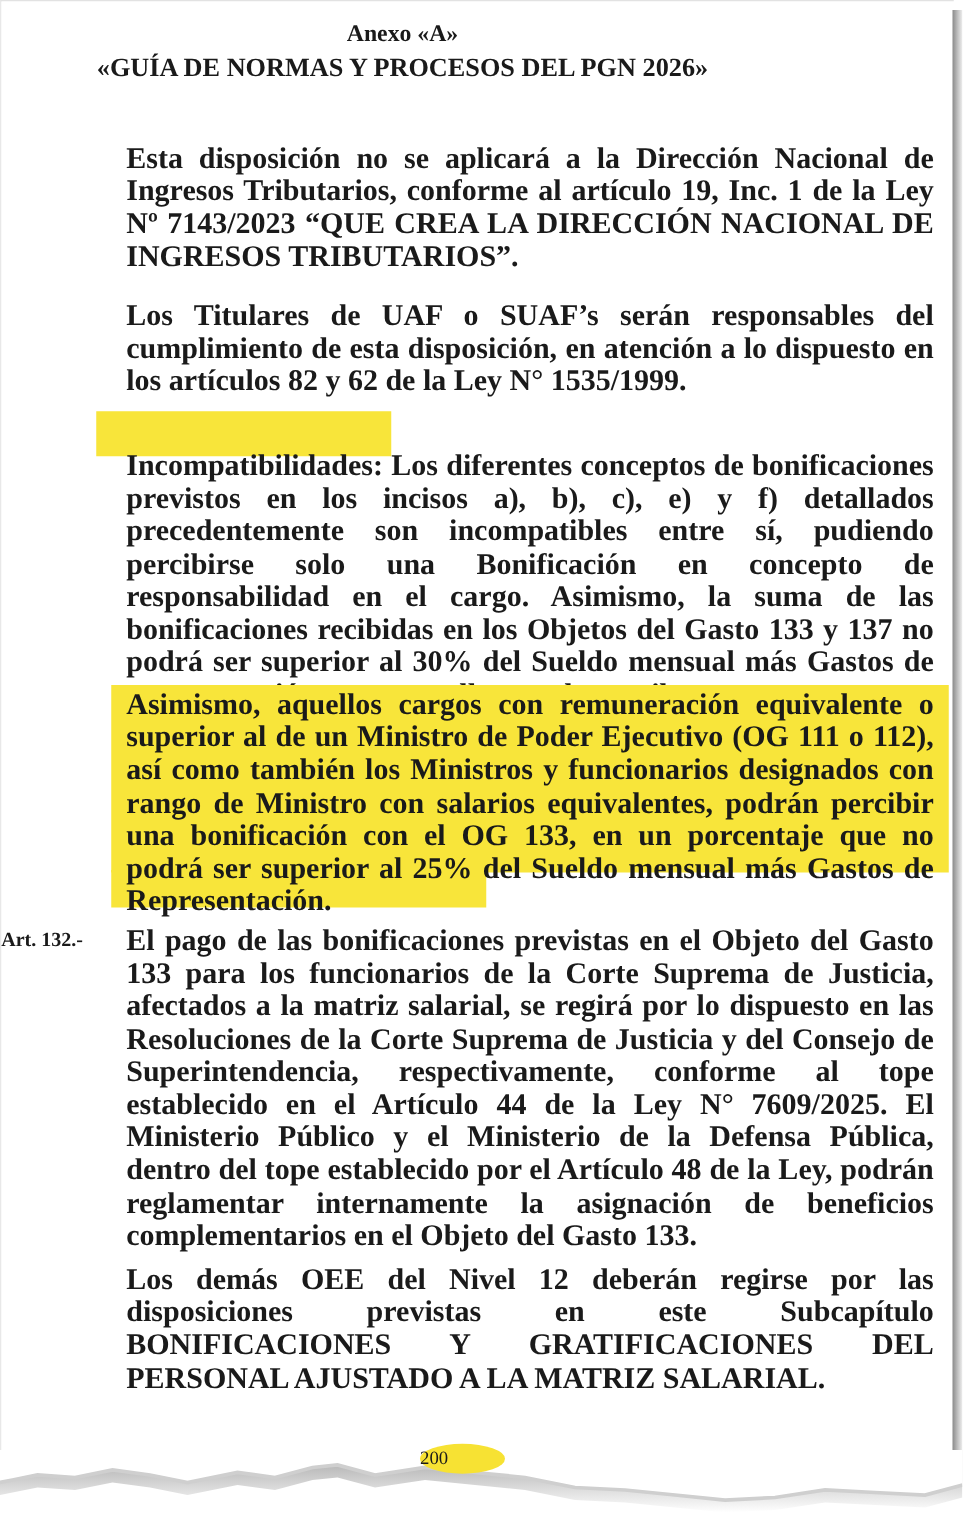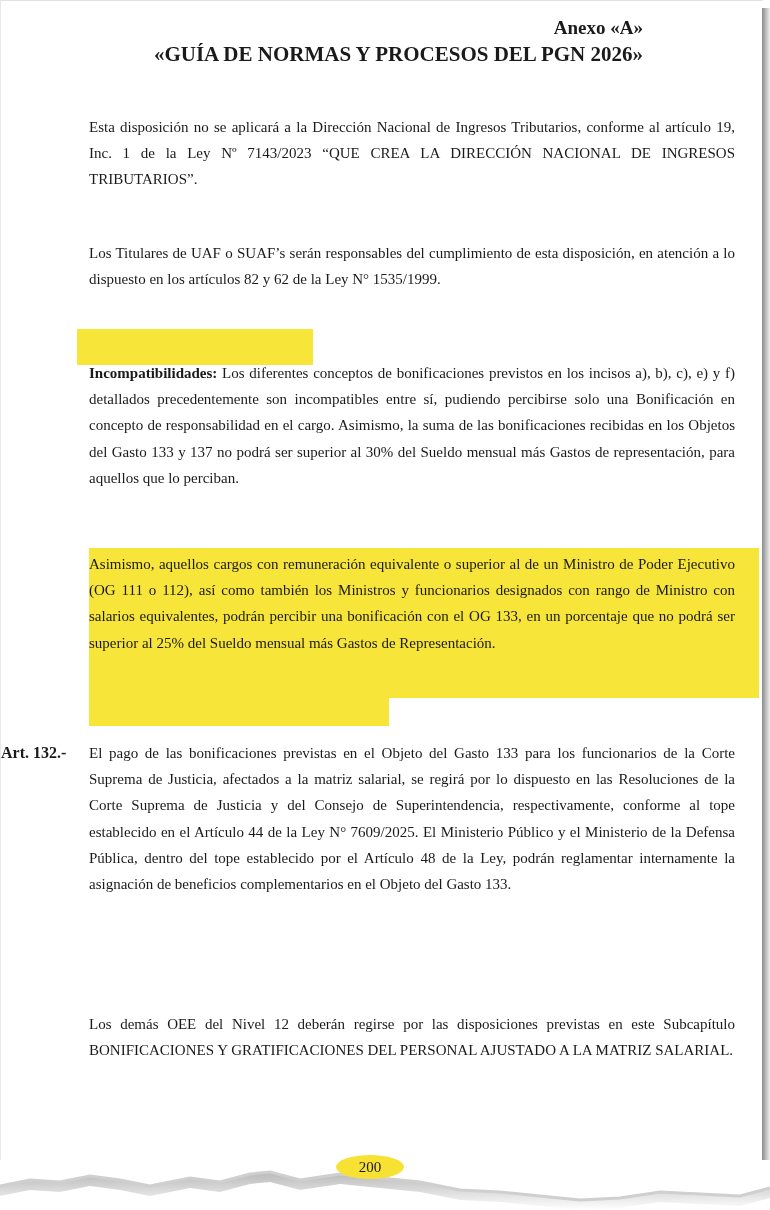--- a/index.html
+++ b/index.html
@@ -8,36 +8,36 @@
     font-family: "Liberation Serif", "DejaVu Serif", serif; color: #1a1a1a;
   }
   .page {
     position: absolute; left: 0; top: 0; width: 762px; height: 1175px; background: #fff;
     border-top: 1px solid #e2e2e2; border-left: 1px solid #e8e8e8;
   }
   .shadow-right {
     position: absolute; left: 762px; top: 8px; width: 8px; height: 1180px;
     background: linear-gradient(to right, #8a8a8a, #c8c8c8 60%, #efefef);
   }
-  .header { position: absolute; top: 14px; left: 0; width: 642px; text-align: right; font-weight: bold; }
+  .header { position: absolute; top: 14px; left: 0; width: 642px; text-align: center; font-weight: bold; }
   .header .l1 { font-size: 19px; line-height: 26px; }
   .header .l2 { font-size: 21px; line-height: 26px; }
   .para {
-    position: absolute; left: 88px; width: 646px; font-size: 15px; line-height: 26.2px;
-    text-align: justify; text-align-last: left;
+    position: absolute; left: 100px; width: 646px; font-size: 24px; line-height: 26.2px;
+    text-align: justify; text-align-last: left; font-weight: bold;
   }
   .hl-block {
     position: absolute; left: 88px; top: 547px; width: 670px; height: 150px; background: #f8e53a;
   }
   .hl-block-tail { position: absolute; left: 88px; top: 695px; width: 300px; height: 30px; background: #f8e53a; }
   .hl-word { position: absolute; left: 76px; top: 328px; width: 236px; height: 36px; background: #f8e53a; }
   .art-label { position: absolute; left: 0; top: 739px; font-size: 16px; font-weight: bold; line-height: 26.2px; text-align: center; }
   .page-num {
     position: absolute; left: 336px; top: 1155px; width: 68px; height: 24px; border-radius: 50%;
-    background: #f7e233; text-align: center; font-size: 15px; line-height: 24px; z-index: 3;
+    background: #f7e233; text-align: left; font-size: 15px; line-height: 24px; z-index: 3;
   }
   .torn {
     position: absolute; left: 0; top: 1160px; width: 770px; height: 50px; z-index: 2;
   }
 </style>
 </head>
 <body>
 
 <div class="page">
   <div class="header">

